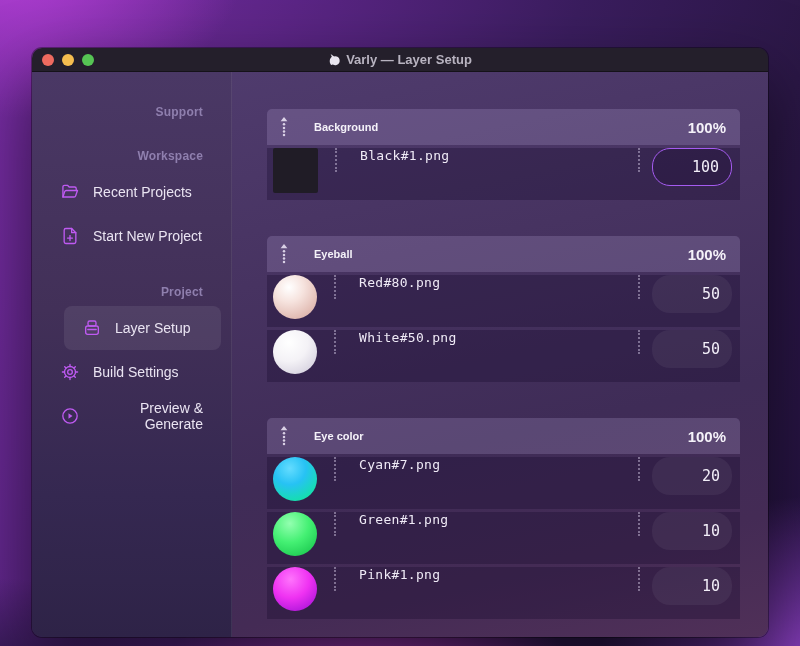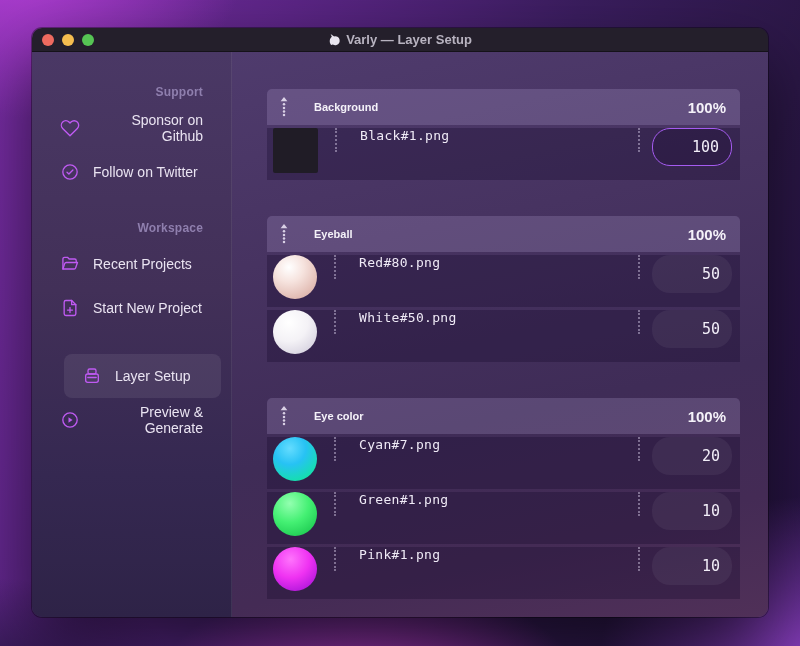--- a/index.html
+++ b/index.html
@@ -9,21 +9,21 @@
     background:
       radial-gradient(ellipse 42% 30% at 0% 106%, #281645 0%, rgba(40,22,69,0) 55%),
       radial-gradient(ellipse 48% 38% at 46% 112%, #cf3fd0 0%, rgba(207,63,208,0) 60%),
       radial-gradient(ellipse 52% 44% at 2% -6%, #b43fd6 0%, rgba(180,63,214,0) 55%),
       radial-gradient(ellipse 45% 42% at 102% 102%, #8a3fc0 0%, rgba(138,63,192,0) 60%),
       linear-gradient(112deg, #7a2da6 0%, #5b2585 28%, #3a1d5e 55%, #2b1746 78%, #241240 100%);
     position:relative;
   }
 
   .window {
-    position:absolute; left:32px; top:28px; width:736px; height:589px;
+    position:absolute; left:32px; top:48px; width:736px; height:589px;
     border-radius:10px; overflow:hidden; display:flex; flex-direction:column;
     box-shadow:0 30px 70px rgba(0,0,0,.55), 0 0 0 1px rgba(0,0,0,.35);
   }
 
   
   .titlebar {
     height:24px; flex:0 0 24px; background:#241f2b;
     display:flex; align-items:center; position:relative;
     border-bottom:1px solid rgba(0,0,0,.4);
   }
@@ -134,40 +134,20 @@
       </span>
       <span>Varly — Layer Setup</span>
     </div>
   </div>
 
   <div class="win-body">
     <nav class="sidebar">
       <div>
   <div class="side-section">
     <div class="side-label">Support</div>
-    <div>
-  <div class="side-item">
-    <span class="side-icon">
-                  <svg viewBox="0 0 24 24">
-                    <path d="M20.8 4.9a5.3 5.3 0 0 0-7.6 0l-1.2 1.2-1.2-1.2a5.3 5.3 0 1 0-7.6 7.6l1.2 1.2 7.6 7.6 7.6-7.6 1.2-1.2a5.3 5.3 0 0 0 0-7.6z"></path>
-                  </svg>
-                </span>
-    <span class="side-item-label">Sponsor on Github</span>
-  </div>
-
-  <div class="side-item">
-    <span class="side-icon">
-                  <svg viewBox="0 0 24 24">
-                    <circle cx="12" cy="12" r="8.6"></circle>
-                    <path d="M8.4 12.2l2.3 2.3 4.8-4.9"></path>
-                  </svg>
-                </span>
-    <span class="side-item-label">Follow on Twitter</span>
-  </div>
-</div>
   </div>
 
   <div class="side-section">
     <div class="side-label">Workspace</div>
     <div>
   <div class="side-item">
     <span class="side-icon">
                   <svg viewBox="0 0 24 24">
                     <path d="M3.5 18V6a2 2 0 0 1 2-2H9l2 2h6.5a2 2 0 0 1 2 2v1.3"></path>
                     <path d="M3.5 18l2.1-6.4a2 2 0 0 1 1.9-1.4H21l-2.2 6.4a2 2 0 0 1-1.9 1.4H3.5z"></path>
@@ -184,32 +164,43 @@
                     <path d="M12 11.5v6"></path>
                     <path d="M9 14.5h6"></path>
                   </svg>
                 </span>
     <span class="side-item-label">Start New Project</span>
   </div>
 </div>
   </div>
 
   <div class="side-section">
+    <div class="side-label">Project</div>
     <div>
   <div class="side-item active">
     <span class="side-icon">
                   <svg viewBox="0 0 24 24">
                     <rect x="7.2" y="3.6" width="9.6" height="6" rx="2"></rect>
                     <rect x="4.4" y="9.6" width="15.2" height="10" rx="2.4"></rect>
                     <path d="M7 13.8h10"></path>
                   </svg>
                 </span>
     <span class="side-item-label">Layer Setup</span>
   </div>
 
+  <div class="side-item">
+    <span class="side-icon">
+                  <svg viewBox="0 0 24 24">
+                    <circle cx="12" cy="12" r="6.6"></circle>
+                    <circle cx="12" cy="12" r="2.8"></circle>
+                    <path d="M12 2.9v2.5M12 18.6v2.5M2.9 12h2.5M18.6 12h2.5M5.6 5.6l1.7 1.7M16.7 16.7l1.7 1.7M18.4 5.6l-1.7 1.7M7.3 16.7l-1.7 1.7"></path>
+                  </svg>
+                </span>
+    <span class="side-item-label">Build Settings</span>
+  </div>
 
   <div class="side-item">
     <span class="side-icon">
                   <svg viewBox="0 0 24 24">
                     <circle cx="12" cy="12" r="8.6"></circle>
                     <path d="M10.2 8.8l4.8 3.2-4.8 3.2z" fill="#bf5af2" stroke="none"></path>
                   </svg>
                 </span>
     <span class="side-item-label">Preview &amp; Generate</span>
   </div>

